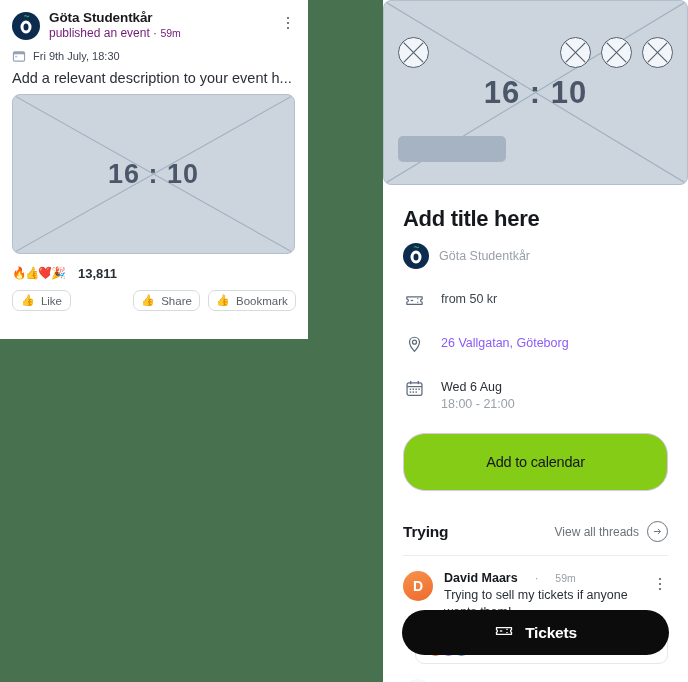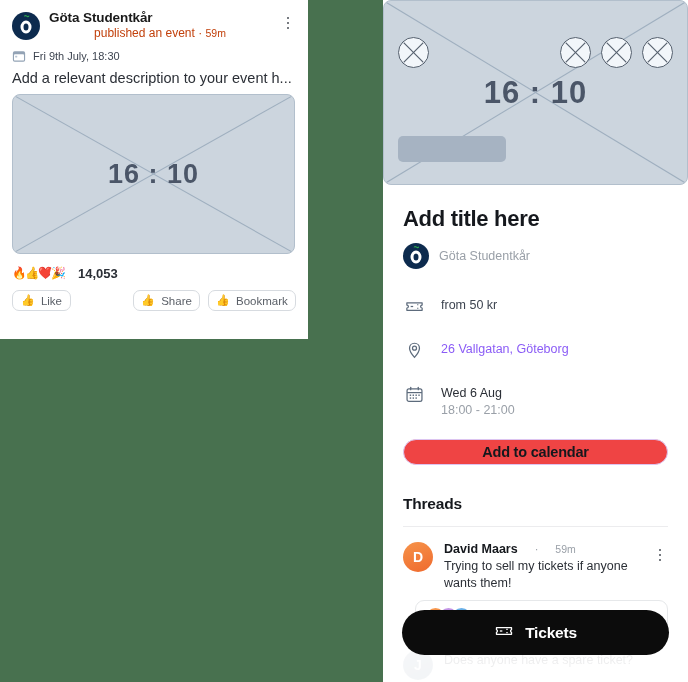--- a/index.html
+++ b/index.html
@@ -27,21 +27,21 @@
   .avatar-gota .ring {
     position: absolute; left: 50%; top: 55%; transform: translate(-50%,-50%);
     width: 11px; height: 13px; border: 3px solid #ffffff; border-radius: 50%;
   }
   .avatar-gota .tilde {
     position: absolute; left: 52%; top: 19%; transform: translate(-50%,-50%);
     color: #2fa84f; font-size: 10px; line-height: 1; font-weight: 700;
   }
   .fc-names { flex: 1 1 auto; min-width: 0; }
   .fc-org { font-size: 13.5px; font-weight: 700; color: #1a1a1a; letter-spacing: -0.1px; }
-  .fc-sub { font-size: 12px; color: #c2410c; margin-top: 1px; text-align: center; }
+  .fc-sub { font-size: 12px; color: #701a75; margin-top: 1px; }
   .fc-sub .age { font-size: 10.5px; }
   .kebab {
     flex: 0 0 16px; width: 16px; height: 22px; margin-top: 2px;
     display: flex; flex-direction: column; align-items: center;
     justify-content: center; gap: 2.5px; cursor: pointer;
   }
   .kebab i { display: block; width: 2.6px; height: 2.6px; border-radius: 50%; background: #4a4f57; }
 
   .fc-date { display: flex; align-items: center; gap: 7px; margin-top: 9px; }
   .cal-mini { width: 14px; height: 14px; flex: 0 0 14px; }
@@ -107,33 +107,33 @@
   }
   .d-body { padding: 0 20px; }
   .d-title {
     font-size: 22px; font-weight: 700; color: #15181d;
     letter-spacing: -0.3px; margin-top: 21px;
   }
   .d-org { display: flex; align-items: center; gap: 10px; margin-top: 11px; }
   .d-org .avatar-gota { width: 26px; height: 26px; flex: 0 0 26px; margin: 0; }
   .d-org-name { font-size: 12.5px; color: #9aa0a8; }
 
-  .d-rows { margin-top: 26px; }
+  .d-rows { margin-top: 20px; }
   .d-row { display: flex; align-items: flex-start; gap: 16px; min-height: 27px; }
   .d-row + .d-row { margin-top: 17px; }
   .d-icon { flex: 0 0 22px; width: 22px; height: 22px; display: flex; align-items: center; justify-content: center; }
   .d-row-txt { font-size: 12.5px; color: #3d4450; padding-top: 3px; }
   .d-row-txt.link { color: #8b5cf6; }
   .d-row-txt .l1 { display: block; color: #2b2f36; font-weight: 400; }
   .d-row-txt .l2 { display: block; color: #9aa0a8; margin-top: 3px; }
 
   .cal-btn {
-    margin-top: 22px; width: 100%; height: 26px; border-radius: 22px;
-    border: 1.2px solid #dcc4f0; background: #ef4444; cursor: pointer;
-    font-size: 14.5px; font-weight: 700; color: #15181d;
+    margin-top: 22px; width: 100%; height: 58px; border-radius: 22px;
+    border: 1.2px solid #dcc4f0; background: #84cc16; cursor: pointer;
+    font-size: 14.5px; font-weight: 400; color: #15181d;
     font-family: "Liberation Sans", sans-serif; letter-spacing: -0.2px;
   }
 
   .threads-head {
     display: flex; align-items: center; justify-content: space-between;
     margin-top: 30px;
   }
   .threads-title { font-size: 15.5px; font-weight: 700; color: #15181d; letter-spacing: -0.2px; }
   .threads-right { display: flex; align-items: center; gap: 8px; cursor: pointer; }
   .threads-link { font-size: 12px; color: #6c727b; }
@@ -232,21 +232,21 @@
       <div class="ratio">16 : 10</div>
     </div>
 
     <div class="fc-react">
       <div class="emoji-pills">
         <span>🔥</span>
         <span>👍</span>
         <span>❤️</span>
         <span>🎉</span>
       </div>
-      <div class="react-count">14,053</div>
+      <div class="react-count">13,811</div>
     </div>
 
     <div class="fc-actions">
       <div class="act-btn act-like">
         <span class="thumb">👍</span>
         <span>Like</span>
       </div>
       <div class="act-btn act-share">
         <span class="thumb">👍</span>
         <span>Share</span>
@@ -352,21 +352,30 @@
           <div class="d-row-txt">
             <span class="l1">Wed 6 Aug</span>
             <span class="l2">18:00 - 21:00</span>
           </div>
         </div>
       </div>
 
       <button class="cal-btn">Add to calendar</button>
 
       <div class="threads-head">
-        <div class="threads-title">Threads</div>
+        <div class="threads-title">Trying</div>
+        <div class="threads-right">
+          <span class="threads-link">View all threads</span>
+          <span class="arrow-circ">
+            <svg viewBox="0 0 18 18" width="13" height="13">
+              <line x1="4" y1="9" x2="13" y2="9" stroke="#6c727b" stroke-width="1.3"></line>
+              <polyline points="9.6,5.4 13.2,9 9.6,12.6" fill="none" stroke="#6c727b" stroke-width="1.3"></polyline>
+            </svg>
+          </span>
+        </div>
       </div>
       <div class="hr"></div>
 
       <div class="thread-item">
         <div class="av-letter">D</div>
         <div class="thread-main">
           <div class="th-name-line">
             <span class="th-name">David Maars</span>
             <span class="th-dot">·</span>
             <span class="th-age">59m</span>

